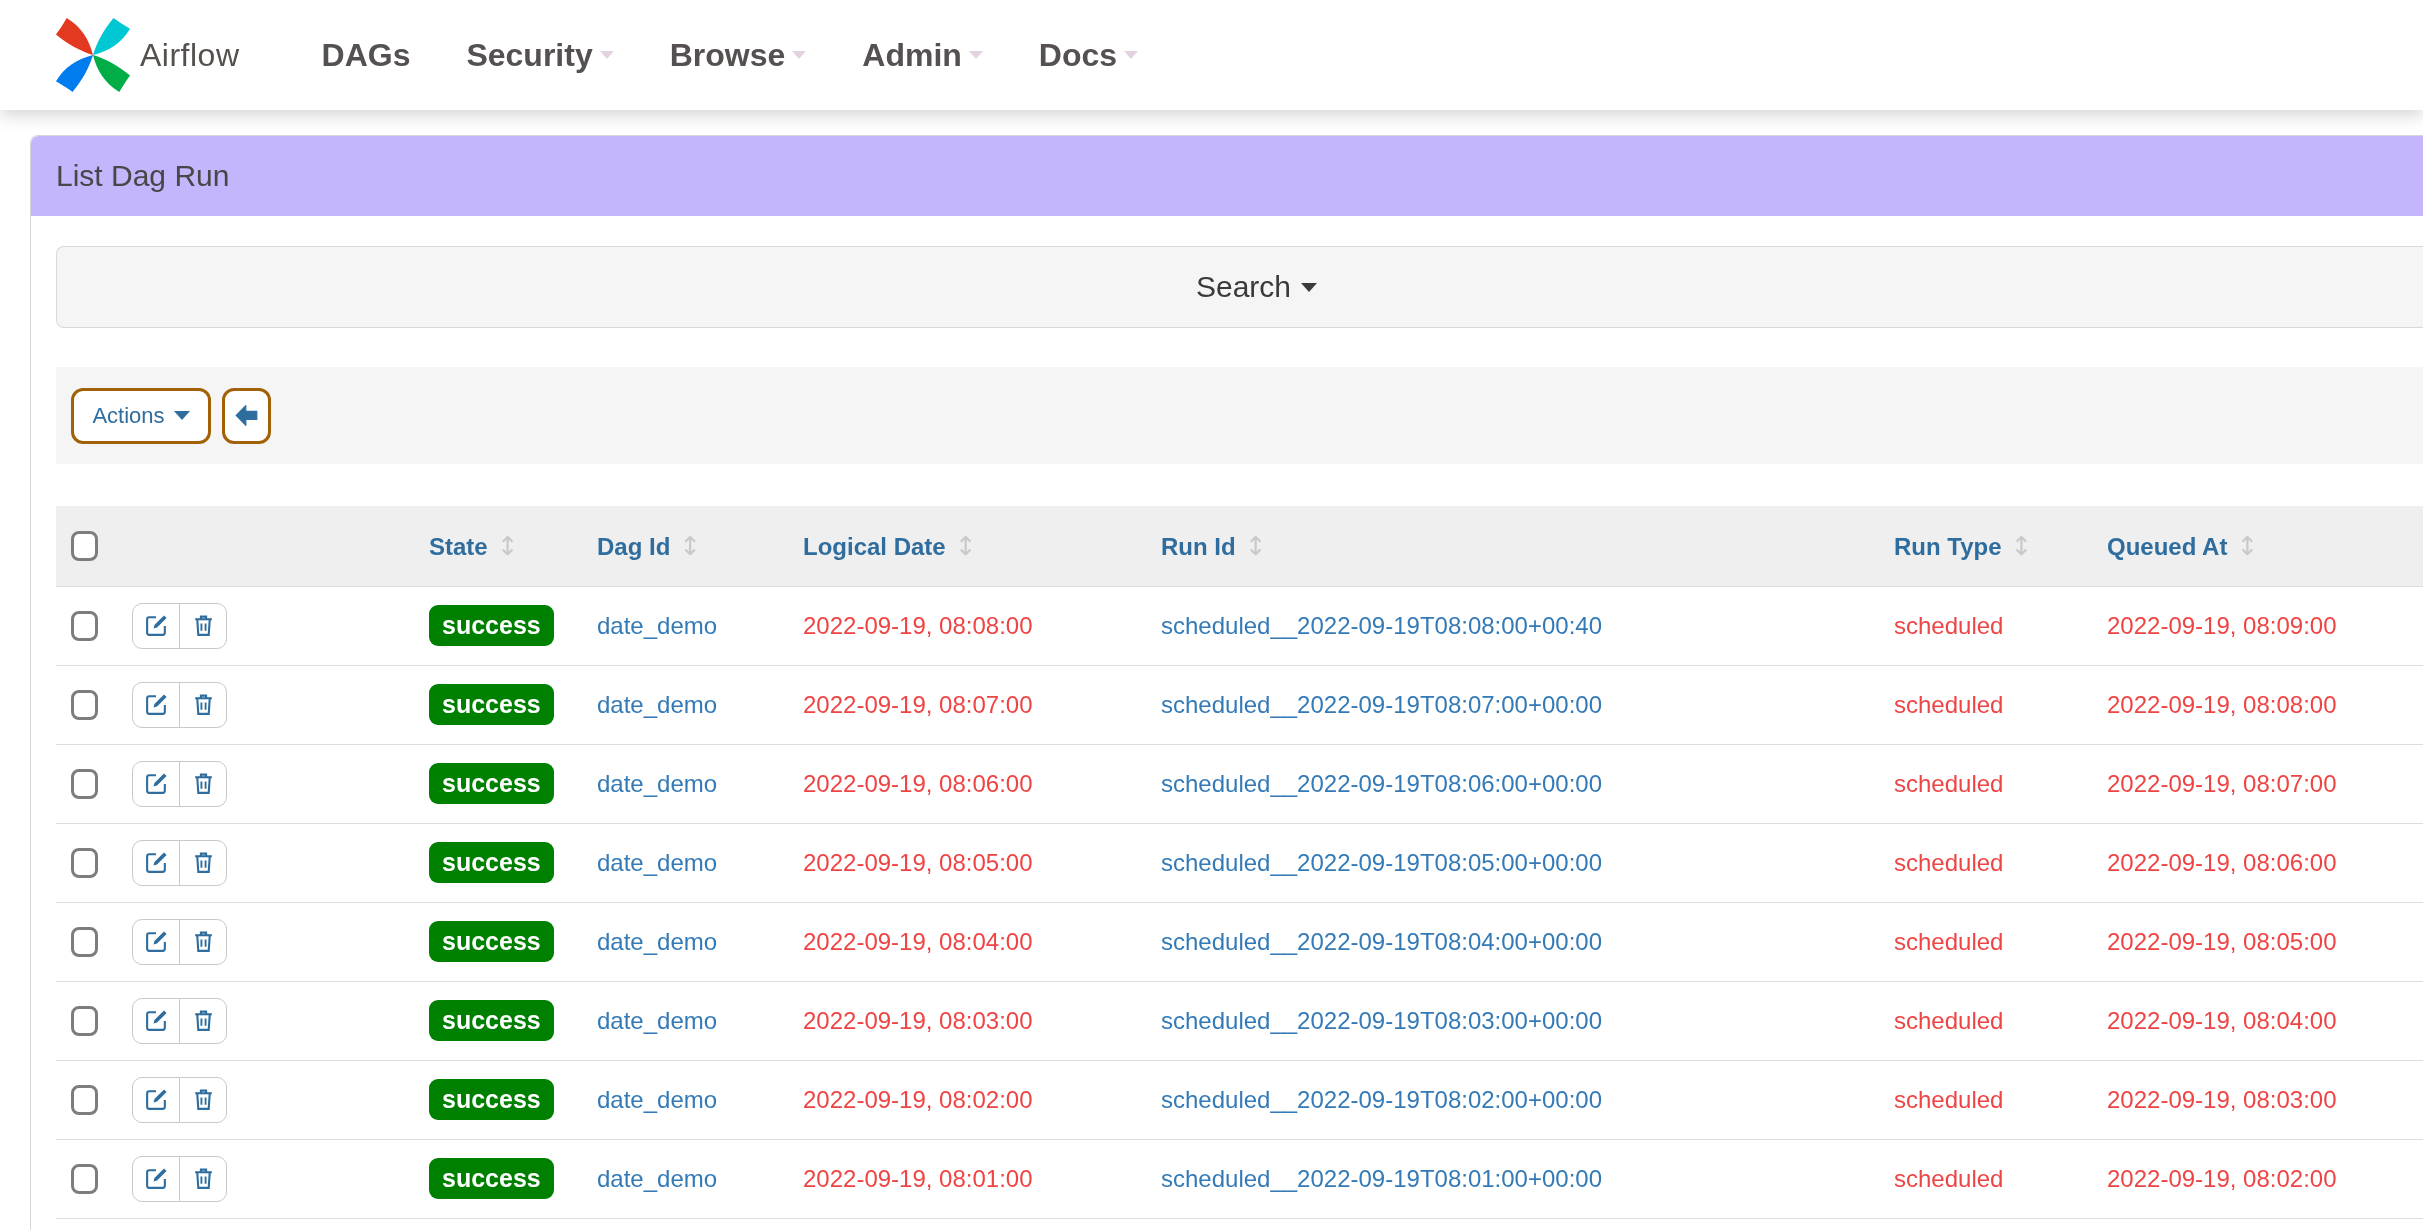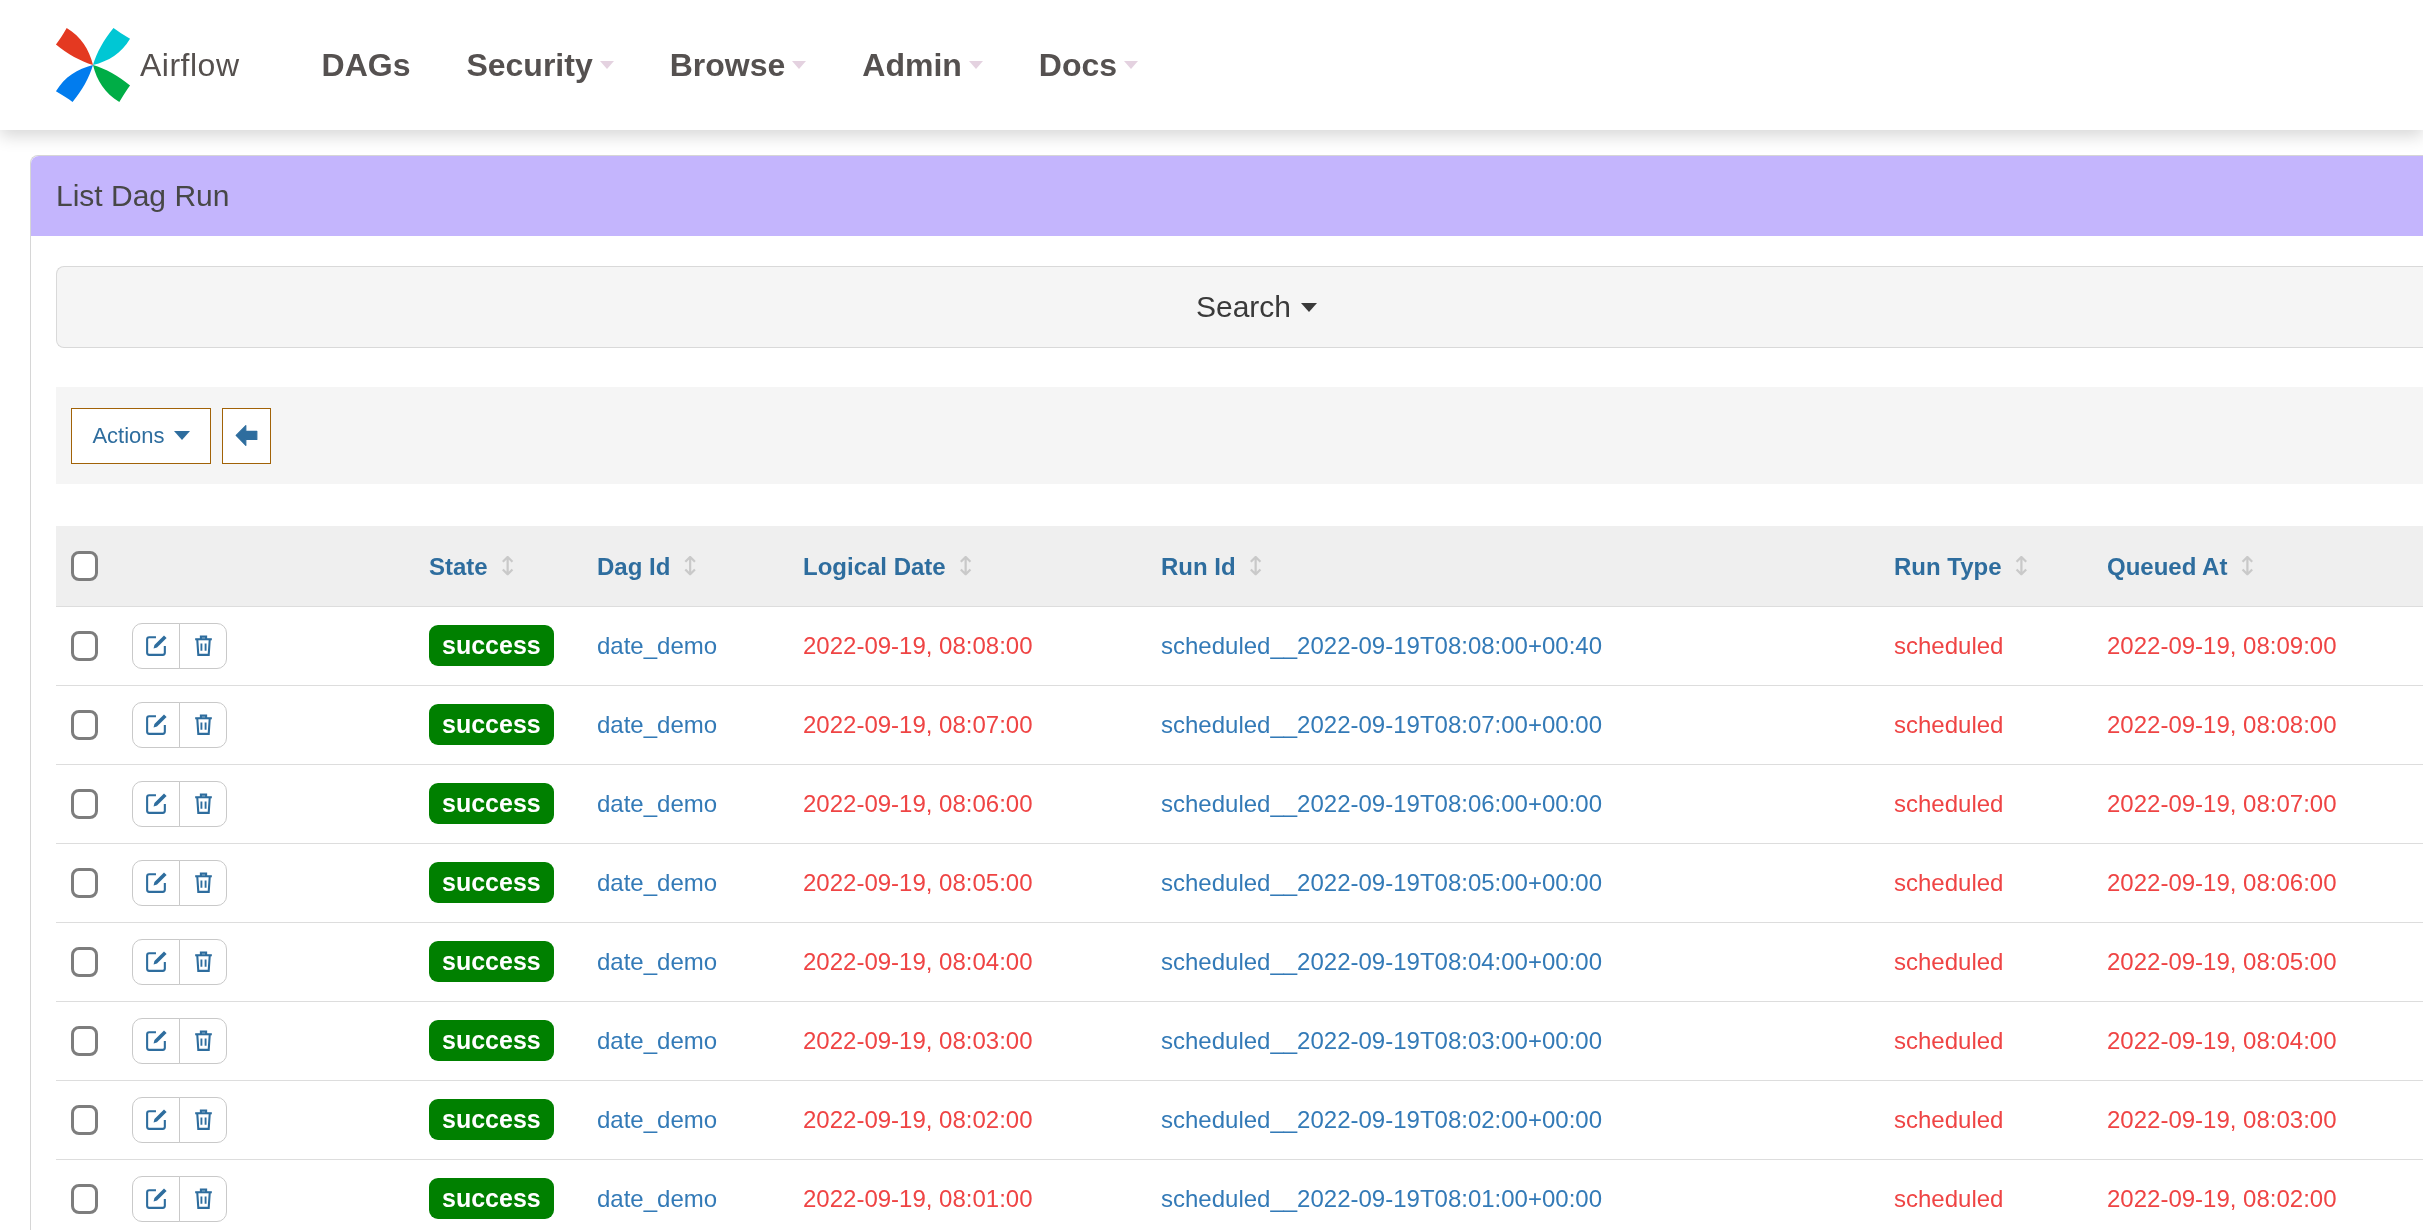--- a/index.html
+++ b/index.html
@@ -4,21 +4,21 @@
 <style>
   * { box-sizing: border-box; }
   html,body { margin:0; padding:0; }
   body {
     width:2423px; height:1230px; overflow:hidden;
     background:#fff; color:#333;
     font-family:"Liberation Sans", sans-serif;
   }
   
   .navbar {
-    height:130px; background:#fff; display:flex; align-items:center;
+    height:110px; background:#fff; display:flex; align-items:center;
     padding-left:54px; position:relative; z-index:3;
     box-shadow:0 6px 16px rgba(0,0,0,0.16);
   }
   .brand { display:flex; align-items:center; gap:8px; cursor:pointer; }
   .brand svg { width:78px; height:78px; }
   .brand-text { font-size:32px; color:#55504e; letter-spacing:0.5px; }
   .nav-list { list-style:none; margin:0 0 0 54px; padding:0; display:flex; align-items:center; }
   .nav-item {
     padding:0 28px; font-size:32px; font-weight:bold; color:#555150;
     display:flex; align-items:center; gap:7px; cursor:pointer; white-space:nowrap;
@@ -49,21 +49,21 @@
     display:flex; align-items:center; padding-left:33px;justify-content:center;
   }
   .search-link { font-size:30px; color:#3a3a3a; display:flex; align-items:center; gap:10px; cursor:pointer; }
   .search-link .caret { color:#3a3a3a; }
   
   .toolbar {
     margin-top:39px; height:97px; background:#f5f5f5;
     display:flex; align-items:center; padding-left:15px; gap:11px;
   }
   .btn {
-    height:56px; background:#fff; border:1px solid #a16207; border-radius:0;
+    height:56px; background:#fff; border:3px solid #a16207; border-radius:12px;
     display:inline-flex; align-items:center; justify-content:center;
     color:#2e6d9e; font-size:22px; cursor:pointer; font-family:inherit;
   }
   .btn-actions { width:140px; gap:9px; }
   .btn-back { width:49px; }
   .btn-back svg { width:27px; height:27px; }
   
   table.listing { margin-top:42px; border-collapse:collapse; table-layout:fixed; width:2368px; }
   thead tr { height:80px; background:#efefef; }
   th { text-align:left; padding:0; font-size:24px; font-weight:bold; color:#2e6d9e; }

